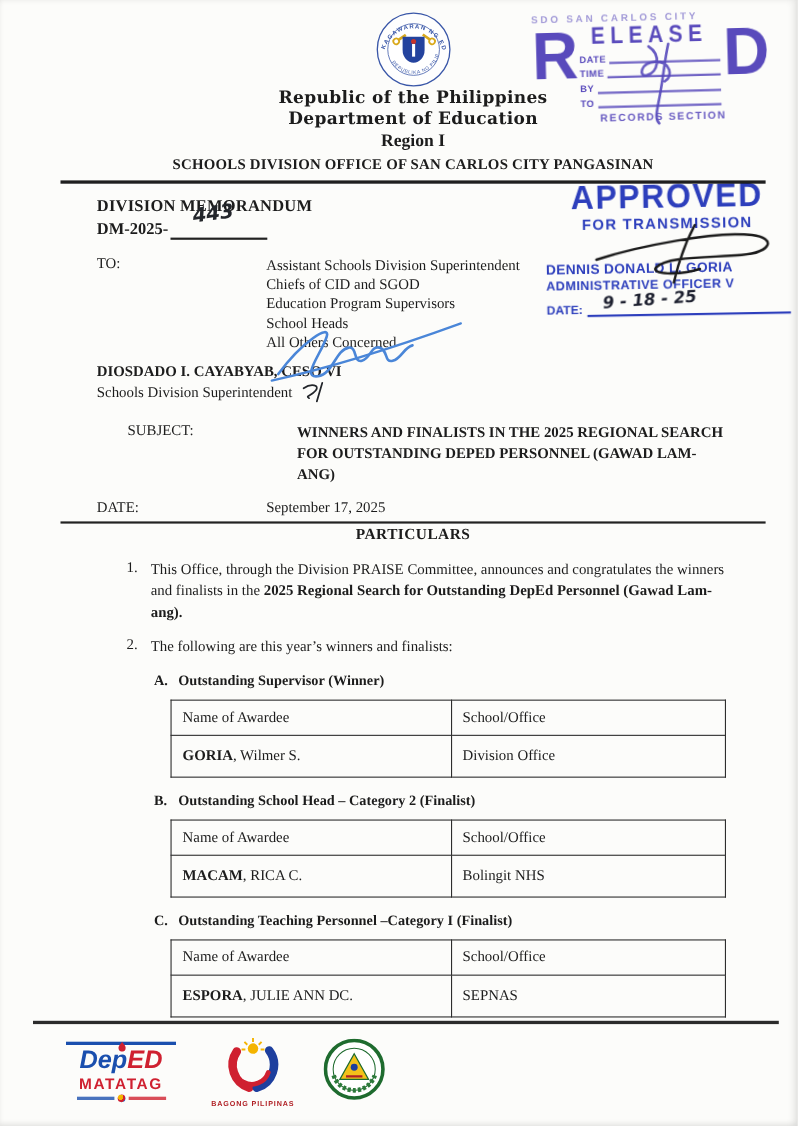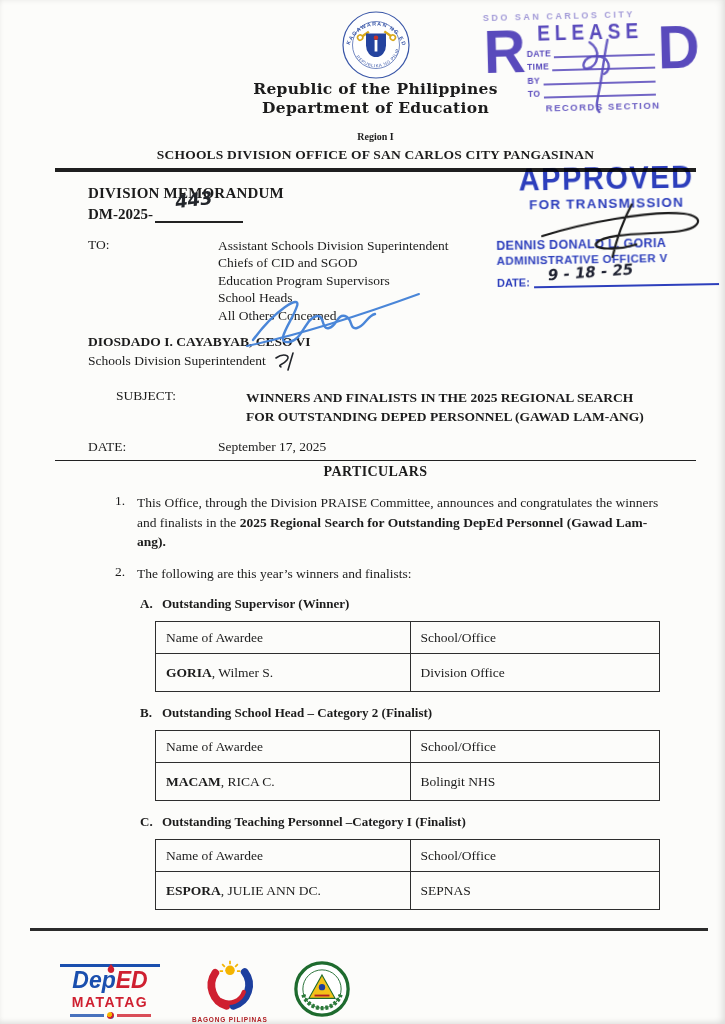--- a/index.html
+++ b/index.html
@@ -6,34 +6,34 @@
   body{background:#e8e8e6;}
   .page{position:relative;width:725px;height:1024px;background:#fcfcfa;margin:0 auto;
         overflow:hidden;font-family:"Liberation Serif",serif;color:#1c1c1c;
         box-shadow:inset -4px 0 6px rgba(0,0,0,.08), inset 0 -3px 5px rgba(0,0,0,.06);}
   .content{position:absolute;left:88px;top:0;width:575px;}
 
   
   .doc-header{text-align:center;padding-top:10px;line-height:1.2;}
   .seal-wrap{height:70px;}
   .republic,.department{font-family:"DejaVu Serif",serif;font-weight:bold;font-size:15.5px;letter-spacing:.3px;}
-  .region{font-weight:bold;font-size:10px;margin-top:14px;}
+  .region{font-weight:bold;font-size:16px;margin-top:2px;}
   .office{font-weight:bold;font-size:13.5px;letter-spacing:.2px;margin-top:4px;}
   .rule-thick{height:3.5px;background:#1f1f1f;margin:5px -33px 0 -33px;}
 
   
   .memo{margin-top:13px;}
   .memo-title{font-weight:bold;font-size:15px;letter-spacing:.2px;}
   .memo-num{font-weight:bold;font-size:15px;margin-top:3px;display:flex;align-items:flex-end;}
   .num-underline{display:inline-block;width:88px;border-bottom:2px solid #222;position:relative;height:16px;margin-left:2px;}
   .hand-number{position:absolute;left:20px;top:-16px;font-family:"DejaVu Sans",sans-serif;
                font-style:italic;font-weight:bold;font-size:18px;color:#23262b;transform:rotate(-7deg);}
 
   
-  .field-row{display:flex;margin-top:14px;}
+  .field-row{display:flex;margin-top:14px;gap:24px;}
   .field-label{width:130px;font-size:13.5px;flex:none;}
   .field-value{font-size:13.5px;}
   .to-line{line-height:17.5px;}
   .from-row{margin-top:9px;}
   .from-name{font-weight:bold;line-height:17.5px;}
   .from-title{line-height:19px;display:flex;align-items:center;gap:6px;}
   .subject-row{margin-top:17px;margin-left:28px;}
   .subject-text{font-weight:bold;width:462px;line-height:19px;}
   .date-row{margin-top:13px;}
   .rule-mid{height:1.5px;background:#222;margin:5px -33px 0 -33px;}
@@ -81,21 +81,21 @@
   .app-date-line{flex:1;border-bottom:2px solid currentColor;margin-left:4px;position:relative;height:16px;}
   .hand-date{position:absolute;left:14px;top:-6px;font-family:"DejaVu Sans",sans-serif;font-style:italic;
              font-weight:bold;font-size:15px;color:#1d2030;transform:rotate(-3deg);white-space:nowrap;}
   .app-scribble{position:absolute;left:40px;top:34px;}
 
   .sds-signature{position:absolute;left:243px;top:290px;}
 
   
   .page-footer{position:absolute;left:30px;top:928px;width:678px;}
   .footer-rule{height:3px;background:#2b2b2b;}
-  .footer-body{display:flex;justify-content:space-between;align-items:flex-end;margin-top:28px;}
+  .footer-body{display:flex;justify-content:space-between;align-items:flex-end;margin-top:11px;}
   .footer-logos{display:flex;gap:26px;align-items:center;padding-left:24px;}
   .logo-deped{width:112px;text-align:center;font-family:"Liberation Sans",sans-serif;position:relative;}
   .deped-rule{height:3px;background:#1a4fae;margin:0 6px 2px 6px;}
   .deped-word{font-weight:bold;font-style:italic;font-size:23px;line-height:1;}
   .deped-word .dep{color:#1a4fae;}
   .deped-word .ed{color:#cf2030;}
   .deped-flame{position:absolute;left:50px;top:0;}
   .matatag{color:#cf2030;font-weight:bold;font-size:14px;letter-spacing:1.5px;margin-top:2px;}
   .tagline{display:flex;align-items:center;justify-content:center;gap:3px;margin-top:2px;}
   .tag-bar{height:3px;width:34px;}

